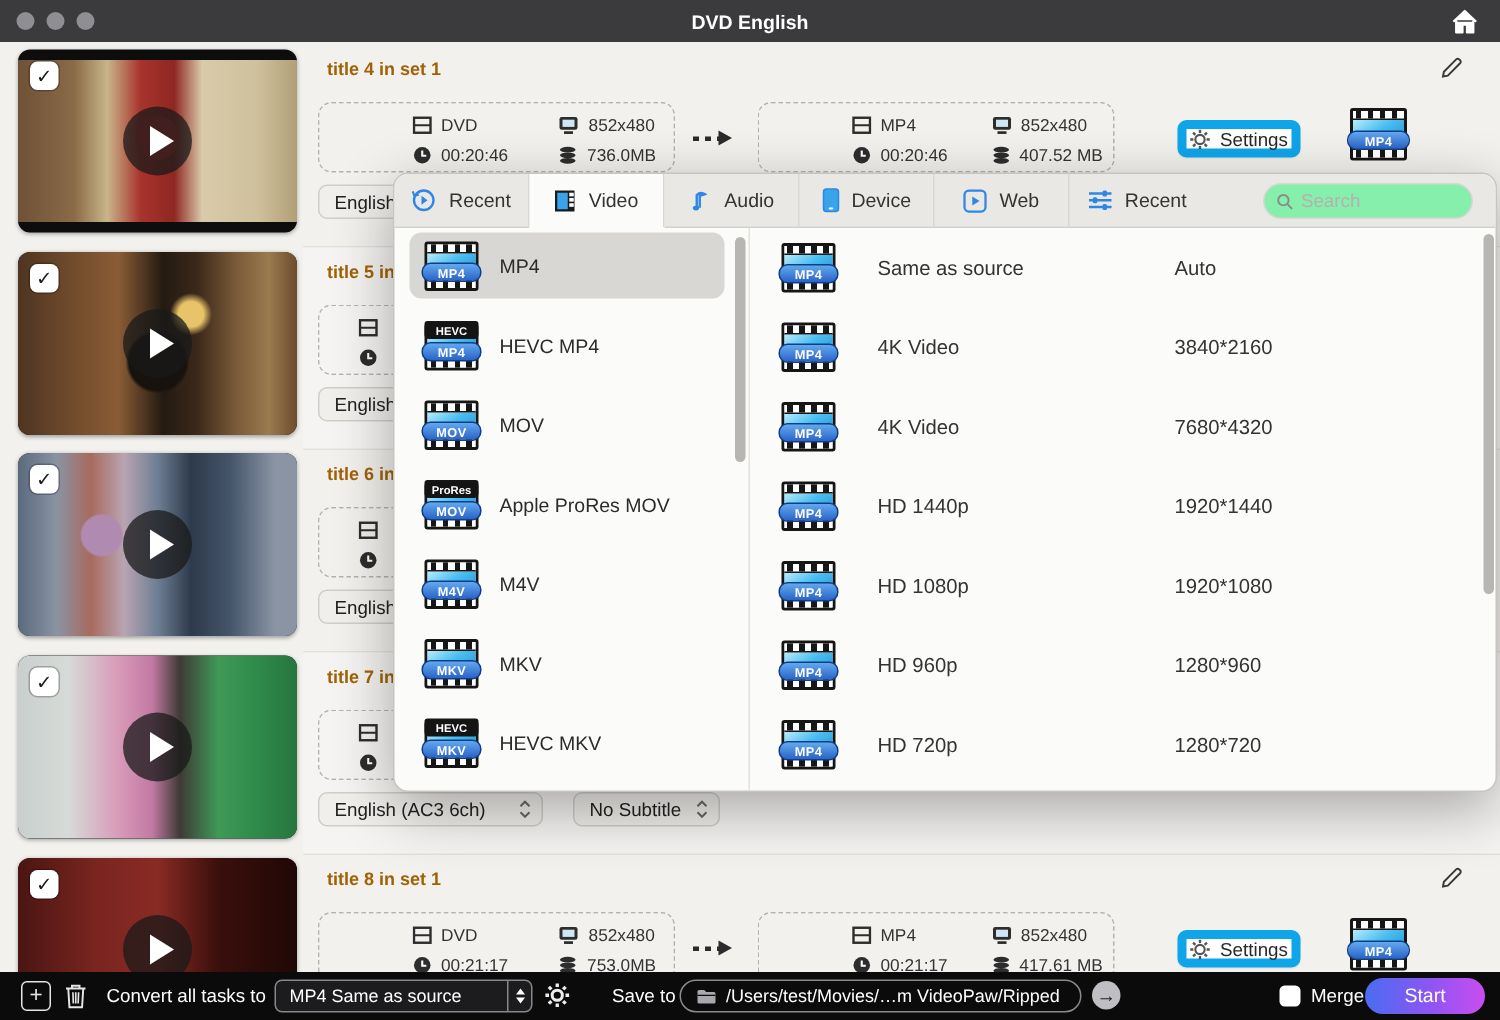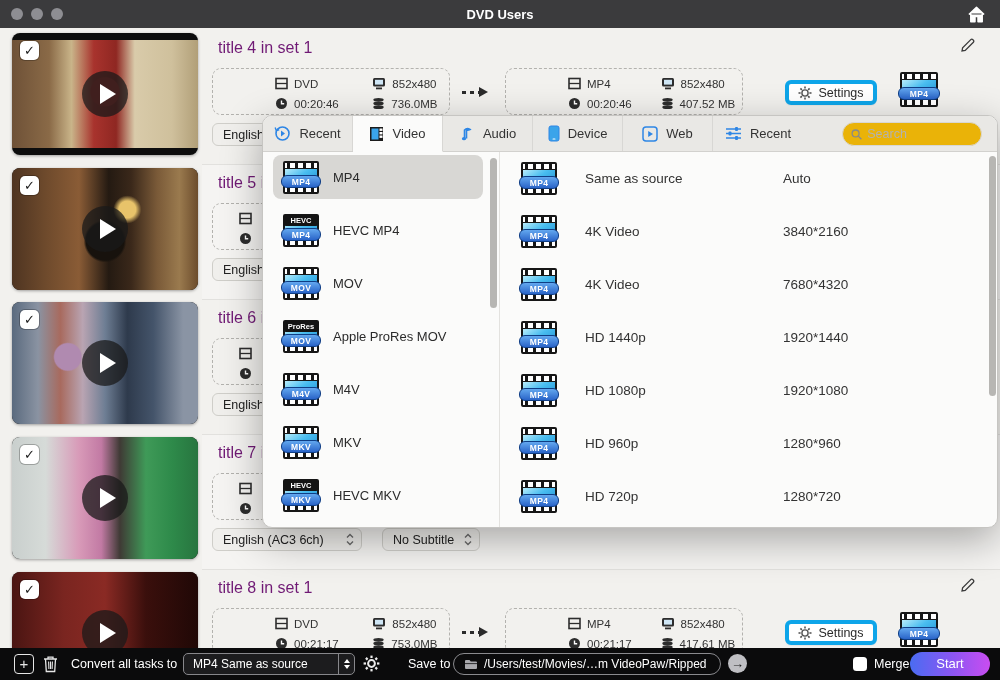--- a/index.html
+++ b/index.html
@@ -26,32 +26,32 @@
         linear-gradient(90deg,#5a6a7e 0%,#8a93a2 14%,#a86a5e 26%,#b9a4b2 38%,#6e7e94 50%,#2e3a4c 62%,#44546a 76%,#8a94a4 92%); }
   .s4 { background:linear-gradient(90deg,#c9cfcd 0%,#d6dbd8 18%,#d89ab8 36%,#c27aa4 48%,#3f3a35 58%,#3f9a58 72%,#2e8a4a 86%,#27753f 100%); }
   .s5 { background:linear-gradient(90deg,#4a1512 0%,#7a2520 28%,#8a2a24 50%,#3a0f0c 72%,#200806 100%); }
   .thumb-check { position:absolute; top:8px; left:8px; width:19px; height:19px; background:#fff; border-radius:5px; box-shadow:0 0 0 1px rgba(0,0,0,.25); color:#1b1b1b; font-size:13px; font-weight:bold; text-align:center; line-height:19px; }
   .play { position:absolute; left:50%; top:50%; width:46px; height:46px; margin:-23px 0 0 -23px; border-radius:50%; background:rgba(25,25,25,.75); }
   .play::after { content:""; position:absolute; left:18px; top:13px; border-left:16px solid #fff; border-top:10px solid transparent; border-bottom:10px solid transparent; }
 
   
   .task-row { position:absolute; left:202px; right:0; height:135px; border-bottom:1px solid #e2e1de; background:#f5f4f2; }
   .task-row:nth-of-type(odd) { background:#f2f1ee; }
-  .row-title { position:absolute; left:16px; top:9px; font-size:16px; font-weight:normal; color:#701a75; }
+  .row-title { position:absolute; left:16px; top:9px; font-size:12px; font-weight:bold; color:#a16207; }
   .edit-btn { position:absolute; right:24px; top:7px; width:17px; height:17px; }
   .info-box { position:absolute; top:38px; width:238px; height:47px; border:1.5px dashed #b3b2ae; border-radius:9px; }
   .info-box.src { left:10px; }
   .info-box.dst { left:303px; }
   .box-grid { display:grid; grid-template-columns:auto auto; column-gap:26px; row-gap:7px; padding:8px 4px 0 62px; }
   .narrow .box-grid { padding-left:26px; }
   .cell { display:flex; align-items:center; gap:6px; font-size:11.5px; color:#333; white-space:nowrap; }
   .dash-arrow { position:absolute; left:260px; top:58px; width:26px; height:8px;
     background:repeating-linear-gradient(90deg,#2b2b2b 0 4px, transparent 4px 8px); background-size:18px 3px; background-position:0 2.5px; background-repeat:no-repeat; }
   .dash-arrow::after { content:""; position:absolute; right:0; top:-1px; border-left:9px solid #2b2b2b; border-top:5px solid transparent; border-bottom:5px solid transparent; }
-  .settings-btn { position:absolute; left:583px; top:50px; width:92px; height:25px; background:#fff; border:4px solid #0ea5e9; border-radius:6px; display:flex; align-items:center; justify-content:center; gap:6px; font-size:12.5px; color:#2a2a2a; box-shadow:0 1px 1px rgba(0,0,0,.05); }
+  .settings-btn { position:absolute; left:583px; top:50px; width:82px; height:25px; background:#fff; border:6px solid #0ea5e9; border-radius:6px; display:flex; align-items:center; justify-content:center; gap:6px; font-size:12.5px; color:#2a2a2a; box-shadow:0 1px 1px rgba(0,0,0,.05); }
   .row-format-icon { position:absolute; left:698px; top:42px; }
   .pill-row { position:absolute; left:10px; top:93px; display:flex; gap:20px; }
   .pill { height:23px; background:#f0efec; border:1px solid #cfcec9; border-radius:6px; display:flex; align-items:center; padding:0 7px 0 10px; font-size:12.5px; color:#222; gap:8px; white-space:nowrap; }
   .pill.audio { width:150px; justify-content:space-between; }
   .pill.sub { width:98px; justify-content:space-between; }
 
   
   .film { position:relative; display:block; width:36px; height:33px; background:#fff; border:2px solid #161616; border-radius:2px; }
   .film-holes { position:absolute; left:0; right:0; height:5px; background:repeating-linear-gradient(90deg,#fff 0 2px,#161616 2px 5.5px,#fff 5.5px 8px); }
   .film-holes.top { top:0; } .film-holes.bot { bottom:0; }
@@ -60,21 +60,21 @@
   .film-badge:empty, .film-badge-top:empty { display:none; }
   .film-badge-top { position:absolute; left:-2px; right:-2px; top:-1px; height:11px; line-height:11px; background:#141414; color:#fff; font-size:7.5px; font-weight:bold; border-radius:3px; text-align:center; }
   .film.big { width:38px; height:35px; }
   .film.big .film-badge { top:13px; }
 
   
   .popup { position:absolute; left:262px; top:115px; width:736px; height:413px; background:#fbfbfa; border:1px solid #c6c5c2; border-radius:10px; box-shadow:0 12px 40px rgba(0,0,0,.32); z-index:30; overflow:hidden; }
   .tabbar { position:absolute; top:0; left:0; right:0; height:36px; background:#e9e8e5; border-bottom:1px solid #d2d1ce; display:flex; }
   .tab { width:90px; display:flex; align-items:center; justify-content:center; gap:8px; font-size:13px; color:#333; border-right:1px solid #d8d7d4; }
   .tab.active { background:#fbfbfa; border-bottom:1px solid #fbfbfa; height:36px; }
-  .search-wrap { position:absolute; right:15px; top:6px; width:140px; height:24px; background:#eab308; border:1px solid #d8d7d4; border-radius:12px; display:flex; align-items:center; padding:0 8px; gap:5px; }
+  .search-wrap { position:absolute; right:15px; top:6px; width:140px; height:24px; background:#86efac; border:1px solid #d8d7d4; border-radius:12px; display:flex; align-items:center; padding:0 8px; gap:5px; }
   .search-wrap input { border:none; outline:none; background:transparent; font-size:12.5px; color:#444; width:100%; font-family:inherit; }
   .search-wrap input::placeholder { color:#b3b2af; }
   .popup-body { position:absolute; top:36px; left:0; right:0; bottom:0; }
   .fmt-list { position:absolute; left:0; top:0; width:226px; bottom:0; padding:3px 6px 0 10px; overflow:hidden; }
   .fmt-item { height:44px; margin-bottom:9px; border-radius:8px; display:flex; align-items:center; gap:14px; padding-left:10px; font-size:13px; color:#2b2b2b; }
   .fmt-item.selected { background:#d8d7d4; }
   .pane-divider { position:absolute; left:236px; top:0; bottom:0; width:1px; background:#e3e2df; }
   .vscroll { position:absolute; width:7px; border-radius:4px; background:#b7b6b3; }
   .vscroll.left { left:227px; top:6px; height:150px; }
   .vscroll.right { left:726px; top:4px; height:240px; }
@@ -110,21 +110,21 @@
 <body>
 
 <div id="window">
 
   <div class="titlebar">
     <div class="traffic">
       <span class="dot"></span>
       <span class="dot"></span>
       <span class="dot"></span>
     </div>
-    <div class="win-title">DVD Users</div>
+    <div class="win-title">DVD English</div>
     <div class="home-btn">
       <svg width="19" height="19" viewBox="0 0 20 20">
           <path d="M2 10 L10 2.5 L18 10 M4 9 V17.5 H8.4 V12 H11.6 V17.5 H16 V9" fill="#fff" stroke="#fff" stroke-width="1.6" stroke-linejoin="round"></path>
         </svg>
     </div>
   </div>
 
   <div class="thumb" style="top:33px">
     <div class="scene s1"></div>
     <span class="thumb-check">✓</span>

